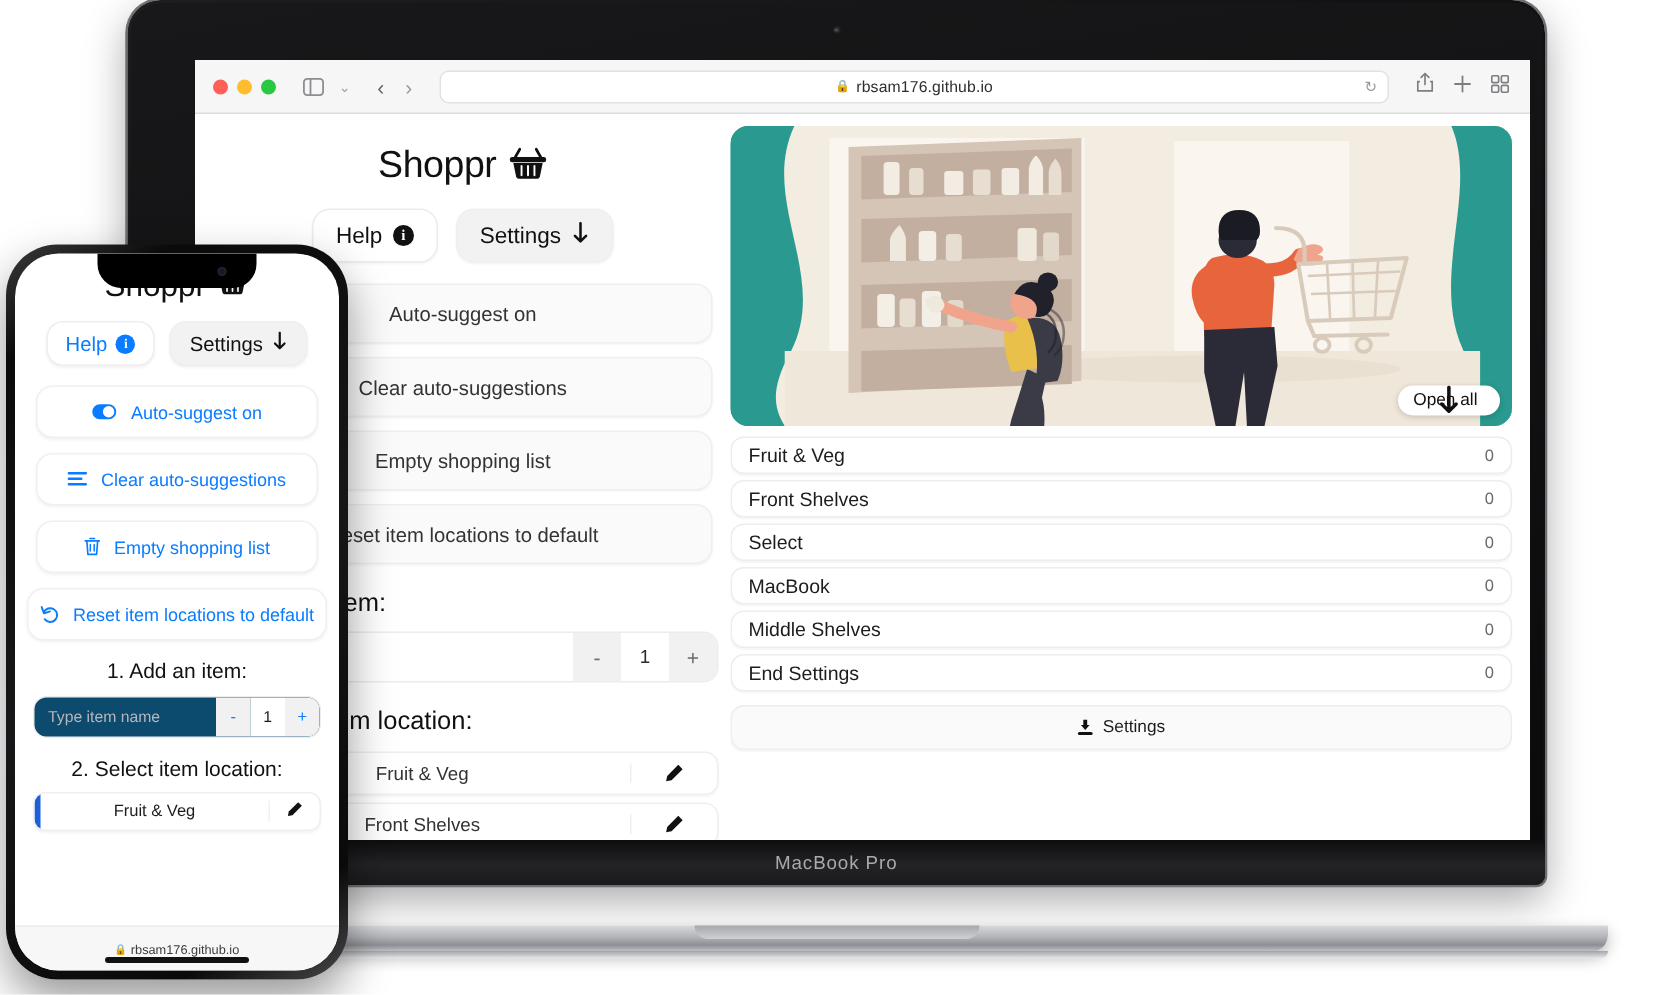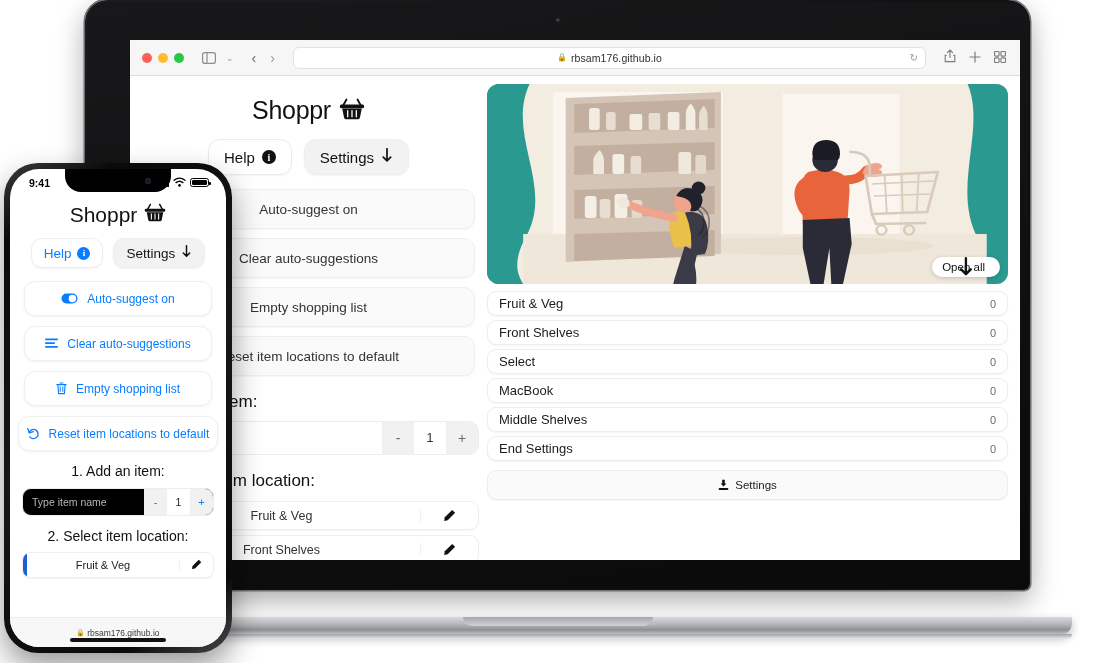--- a/index.html
+++ b/index.html
@@ -233,21 +233,21 @@
     background:#fff; border:1px solid #f0f0f0; border-radius:11px; height:35px;
     display:flex; align-items:center; justify-content:center; gap:9px;
     font-size:12px; color:#0a7cff; margin-bottom:10px;
     box-shadow: 0 1px 2.5px rgba(0,0,0,.06);
   }
   .ph-mitem.wide { margin: 0 -6px; }
   .ph-mico { color:#0a7cff; display:flex; align-items:center; font-size:12px; }
   .ph-step { text-align:center; font-size:14px; color:#111; font-weight:500; margin-top: 12px; }
   .ph-add {
     margin: 9px 12px 0 12px; display:flex; border:1px solid #ededed; border-radius:9px;
-    overflow:hidden; height:28px; background:#000000;
+    overflow:hidden; height:28px; background:#0c4a6e;
   }
   .ph-add-input { flex:1; display:flex; align-items:center; padding-left:9px; font-size:10.5px; color:#b6b6bb; }
   .ph-sbtn { width:23px; display:flex;align-items:center;justify-content:center;background:#f1f1f1;color:#0a7cff;font-size:11px;}
   .ph-sval { width:23px; display:flex;align-items:center;justify-content:center;background:#fff;color:#1c1c1e;font-size:10.5px;}
   .ph-loc {
     margin: 8px 12px 0 12px; display:flex; align-items:center; height:26px;
     border:1px solid #efefef; border-radius:8px; background:#fff; overflow:hidden;
     box-shadow:0 1px 2px rgba(0,0,0,.05);
   }
   .ph-loc .bar { width:4px; height:100%; background:#1b5fd9; }
@@ -518,51 +518,33 @@
                     </svg>
                 </span>
                 <span>Settings</span>
               </div>
             </div>
 
           </div>
         </div>
       </div>
 
+      <div class="bezel-bottom">
+        <span class="mbp-label">MacBook Pro</span>
+      </div>
     </div>
     <div class="base"></div>
     <div class="base-foot"></div>
   </div>
 
   <div id="phone">
     <div class="phone-body">
       <div class="phone-screen">
         <div class="notch"></div>
 
-        <div class="ph-status">
-          <span>9:41</span>
-          <span class="ph-status-right">
-            <span class="sig">
-              <i style="height:3px"></i>
-                <i style="height:5px"></i>
-                <i style="height:7px"></i>
-                <i style="height:9px"></i>
-            </span>
-            <span>
-              <svg width="13" height="10" viewBox="0 0 13 10">
-                  <path d="M1 3.2 Q6.5 -1 12 3.2" stroke="#000" stroke-width="1.4" fill="none" stroke-linecap="round"></path>
-                  <path d="M3.1 5.6 Q6.5 2.7 9.9 5.6" stroke="#000" stroke-width="1.4" fill="none" stroke-linecap="round"></path>
-                  <circle cx="6.5" cy="8.4" r="1.3" fill="#000"></circle>
-                </svg>
-            </span>
-            <span class="batt">
-                <i></i>
-              </span>
-          </span>
-        </div>
 
         <div class="ph-brand">
           <span>Shoppr</span>
           <span>
             <svg width="22" height="19" viewBox="0 0 26 22">
               <path d="M7.5 1.5L4.4 7M18.5 1.5L21.6 7" fill="none" stroke="#111" stroke-width="1.8" stroke-linecap="round"></path>
               <rect x="0.9" y="6.6" width="24.2" height="3.6" rx="1.5" fill="#111"></rect>
               <path d="M3.2 10.6h19.6l-1.9 9.2a1.8 1.8 0 0 1-1.8 1.4H6.9a1.8 1.8 0 0 1-1.8-1.4z" fill="#111"></path>
               <path d="M8.7 12.6v6.2M13 12.6v6.2M17.3 12.6v6.2" stroke="#fff" stroke-width="1.3" stroke-linecap="round"></path>
             </svg>

